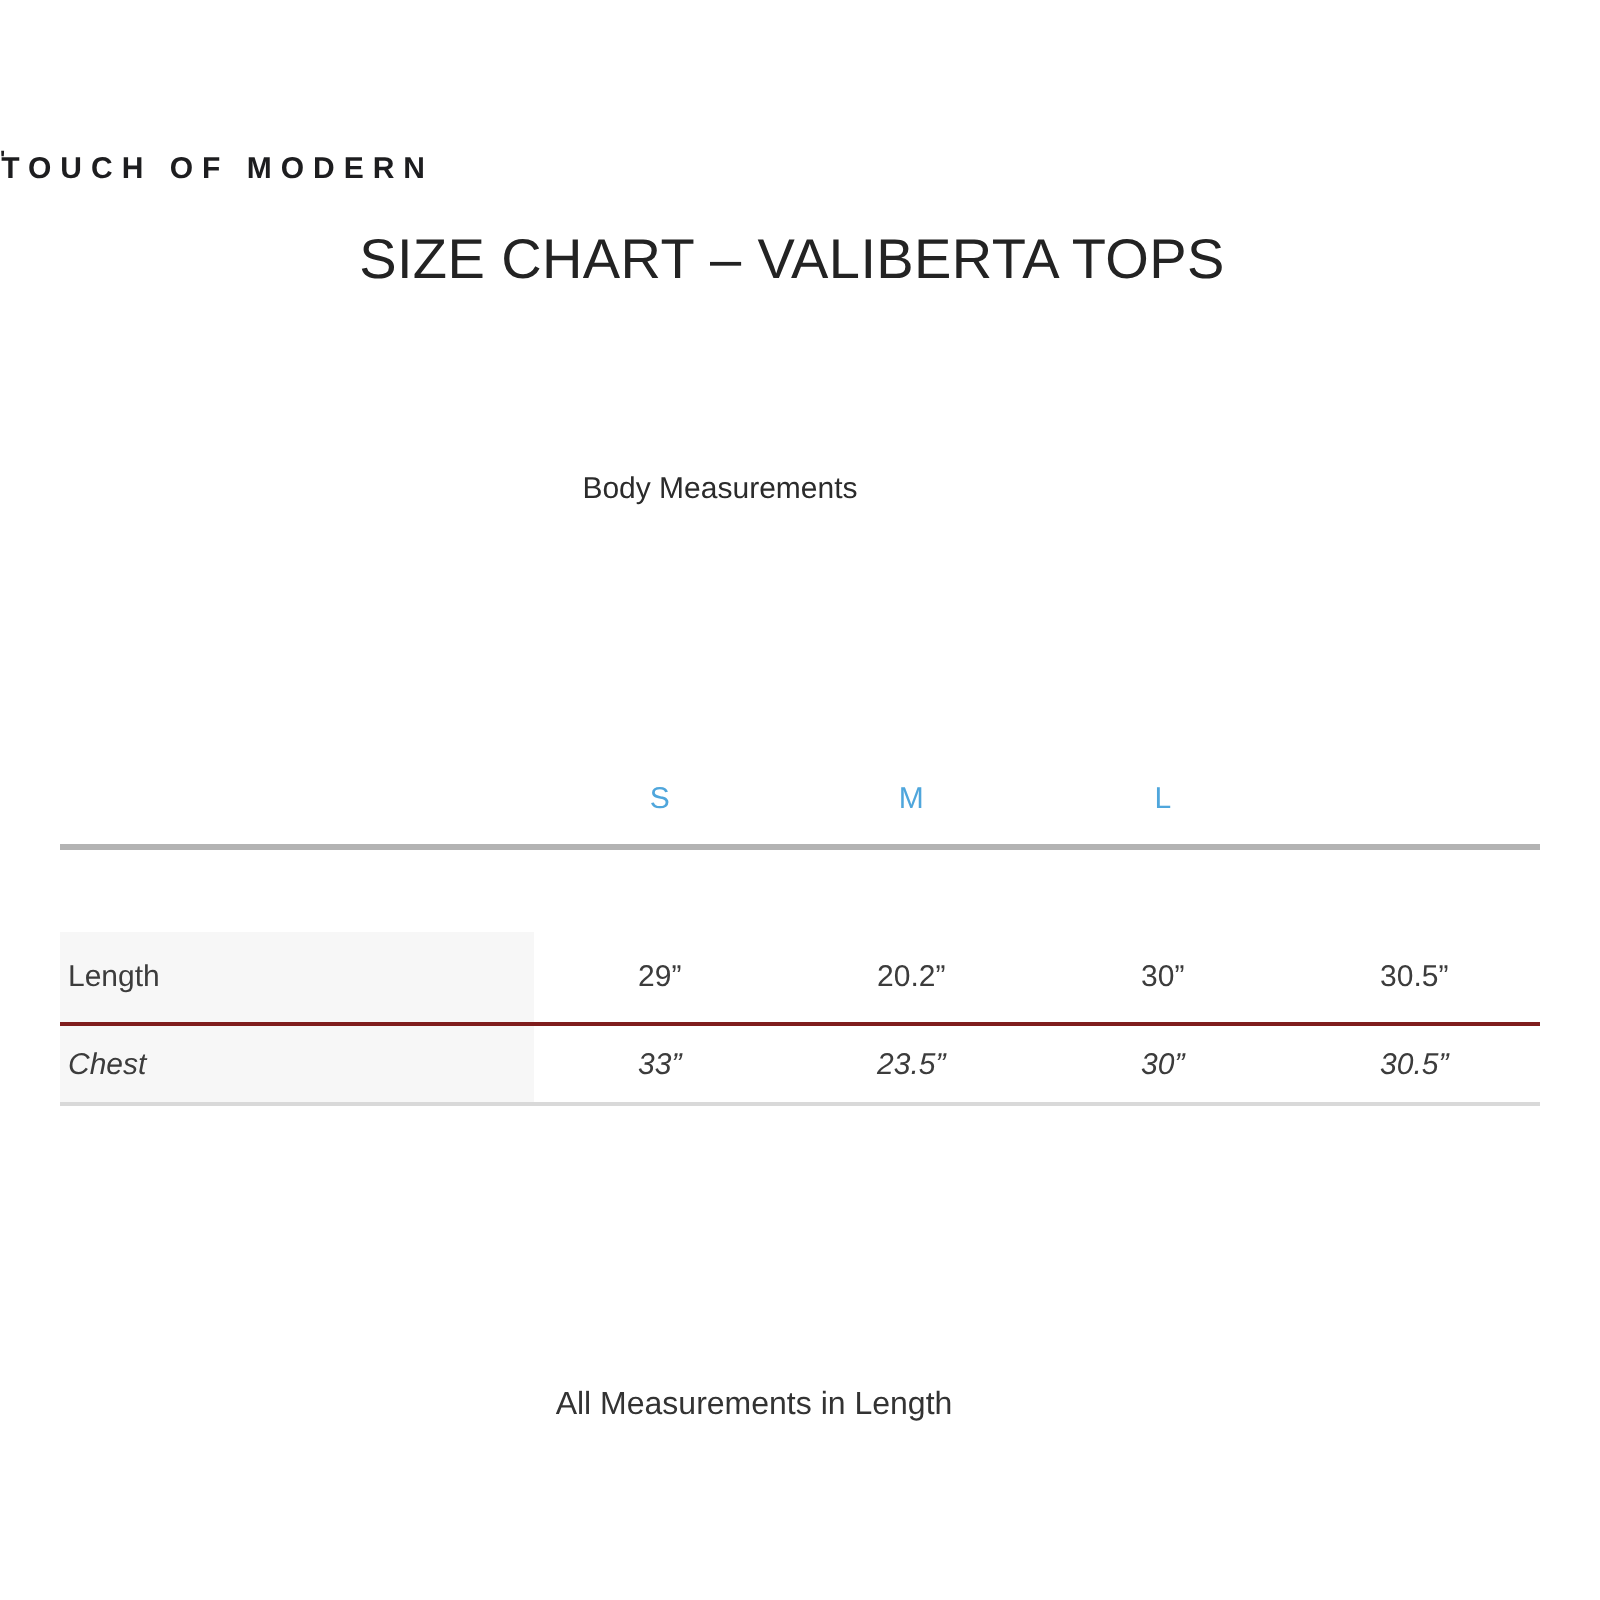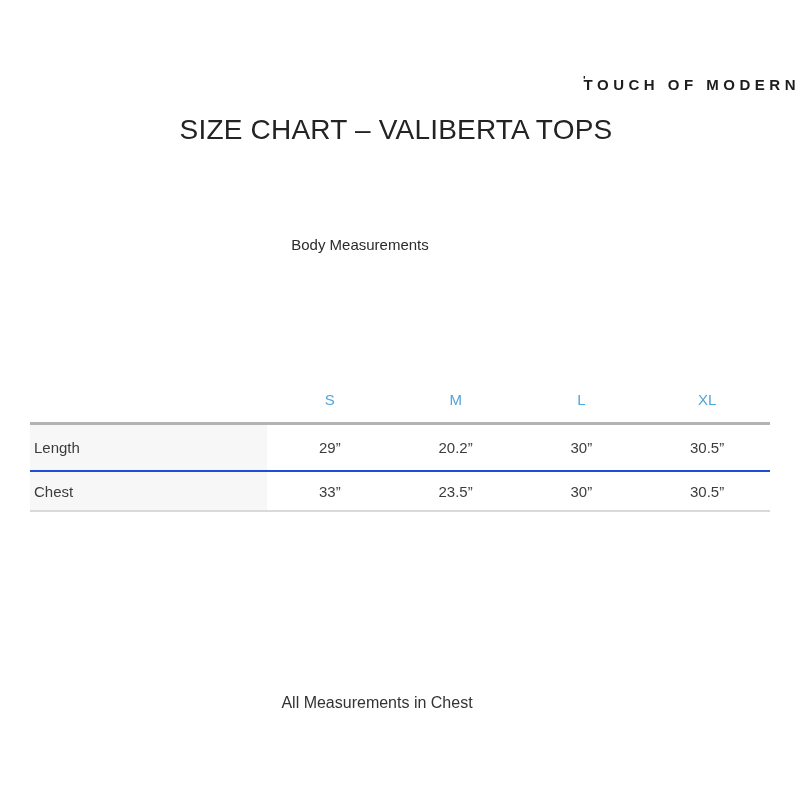--- a/index.html
+++ b/index.html
@@ -15,21 +15,21 @@
     background: #ffffff;
     overflow: hidden;
   }
 
   
   .brand {
     position: absolute;
     top: 74px;
     left: 0;
     width: 800px;
-    text-align: right;
+    text-align: left;
     font-size: 15px;
     font-weight: 700;
     letter-spacing: 0.30em;
     color: #1d1d1f;
     white-space: nowrap;
   }
   .brand-mark {
     font-size: 11px;
     vertical-align: 6px;
     letter-spacing: 0;
@@ -79,25 +79,27 @@
   .header-row {
     height: 38px;
     border-bottom: 3px solid #b3b3b3;
   }
   .header-row .size-cell {
     color: #4fa6dc;
     padding-bottom: 8px;
   }
   .body-row-1 {
     height: 45px;
-    border-bottom: 2px solid #1d4ed8;
+    border-bottom: 2px solid #7f1d1d;
+    margin-top: 41px;
   }
   .body-row-2 {
     height: 38px;
     border-bottom: 2px solid #d9d9d9;
+    font-style: italic;
   }
   .cell {
     height: 100%;
     display: flex;
     align-items: center;
   }
   .label-cell {
     background: #f7f7f7;
     padding-left: 4px;
     box-sizing: border-box;
@@ -134,36 +136,35 @@
 
   <div class="subtitle">Body Measurements</div>
 
   <div class="size-table">
 
     <div class="row header-row">
       <div class="cell label-cell"></div>
       <div class="cell size-cell">S</div>
       <div class="cell size-cell">M</div>
       <div class="cell size-cell">L</div>
-      <div class="cell size-cell">XL</div>
     </div>
 
     <div class="row body-row-1">
       <div class="cell label-cell">Length</div>
       <div class="cell value-cell">29”</div>
       <div class="cell value-cell">20.2”</div>
       <div class="cell value-cell">30”</div>
       <div class="cell value-cell">30.5”</div>
     </div>
 
     <div class="row body-row-2">
       <div class="cell label-cell">Chest</div>
       <div class="cell value-cell">33”</div>
       <div class="cell value-cell">23.5”</div>
       <div class="cell value-cell">30”</div>
       <div class="cell value-cell">30.5”</div>
     </div>
 
   </div>
 
-  <div class="footer">All Measurements in Chest</div>
+  <div class="footer">All Measurements in Length</div>
 
 </div>
 
 </body></html>

